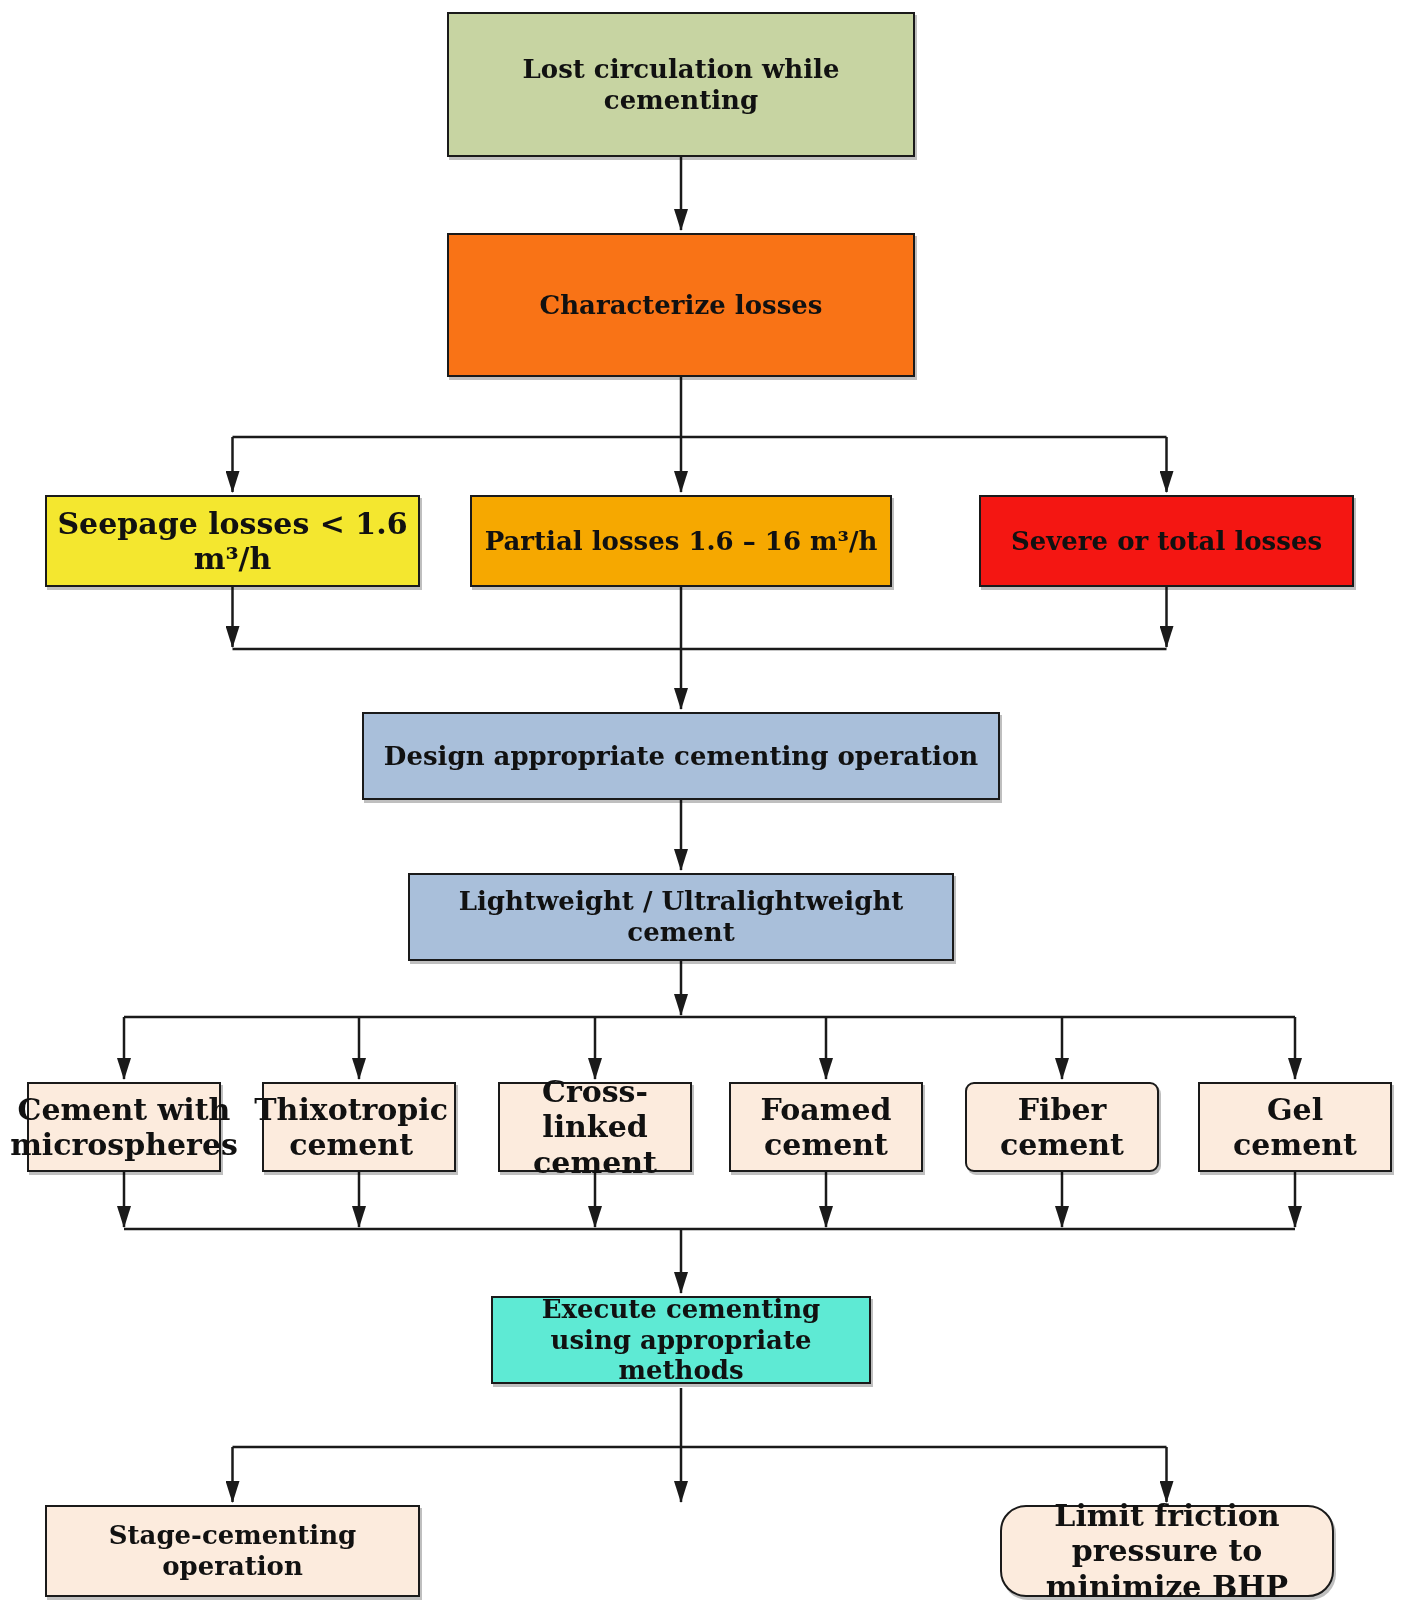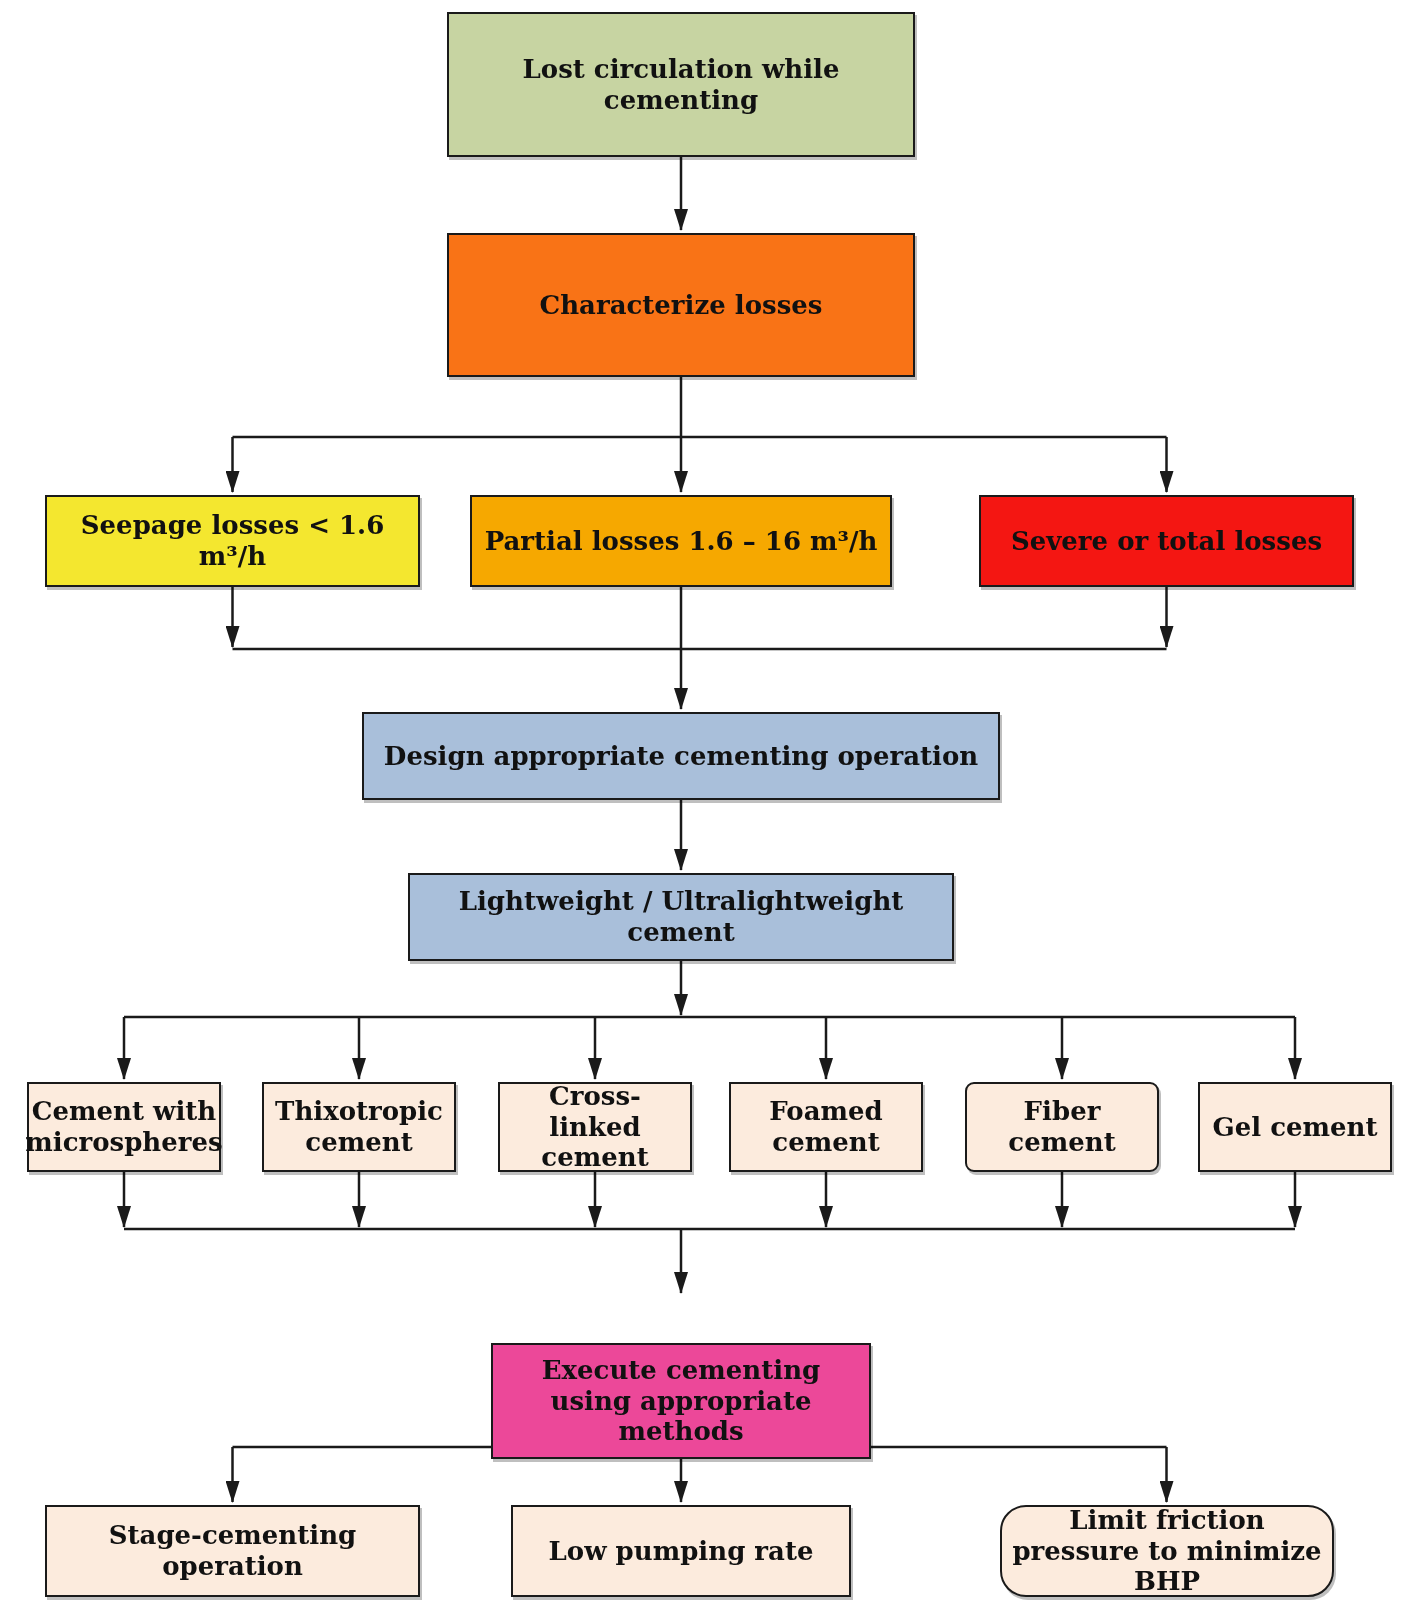--- a/index.html
+++ b/index.html
@@ -18,21 +18,21 @@
     border:2.5px solid #1a1a1a;
     box-shadow:2px 3px 0 rgba(0,0,0,0.25);
     display:flex;align-items:center;justify-content:center;
     text-align:center;
     font-weight:bold;
     font-size:26px;
     line-height:1.18;
     color:#111111;
     padding:2px 6px;
   }
-  .fs25{font-size:26px;}
+  .fs25{font-size:30px;}
 </style>
 </head>
 <body>
 
 <div class="canvas">
 
   <svg class="connectors" viewBox="0 0 1411 1616" xmlns="http://www.w3.org/2000/svg" aria-hidden="true">
     <defs>
       <marker id="arrow" viewBox="0 0 22 14" refX="21" refY="7" markerWidth="22" markerHeight="14" markerUnits="userSpaceOnUse" orient="auto">
         <path d="M0,0 L22,7 L0,14 z" fill="#1a1a1a"></path>
@@ -139,29 +139,26 @@
   </div>
 
   <div class="node fs25" style="left: 965px; top: 1082px; width: 194px; height: 90px; background-color: rgb(252, 235, 221); border-radius: 9px;">
     <span>Fiber cement</span>
   </div>
 
   <div class="node fs25" style="left: 1198px; top: 1082px; width: 194px; height: 90px; background-color: rgb(252, 235, 221);">
     <span>Gel cement</span>
   </div>
 
-  <div class="node" style="left: 491px; top: 1296px; width: 380px; height: 116px; background-color: #ec4899; margin-top: 47px;">
+  <div class="node" style="left: 491px; top: 1296px; width: 380px; height: 88px; background-color: #5eead4;">
     <span>Execute cementing using appropriate methods</span>
   </div>
 
   <div class="node" style="left: 45px; top: 1505px; width: 375px; height: 92px; background-color: rgb(252, 235, 221);">
     <span>Stage-cementing operation</span>
   </div>
 
-  <div class="node" style="left: 511px; top: 1505px; width: 340px; height: 92px; background-color: rgb(252, 235, 221);">
-    <span>Low pumping rate</span>
-  </div>
 
   <div class="node fs25" style="left: 1000px; top: 1505px; width: 334px; height: 92px; background-color: rgb(252, 235, 221); border-radius: 26px;">
     <span>Limit friction pressure to minimize BHP</span>
   </div>
 
 </div>
 
 </body></html>

